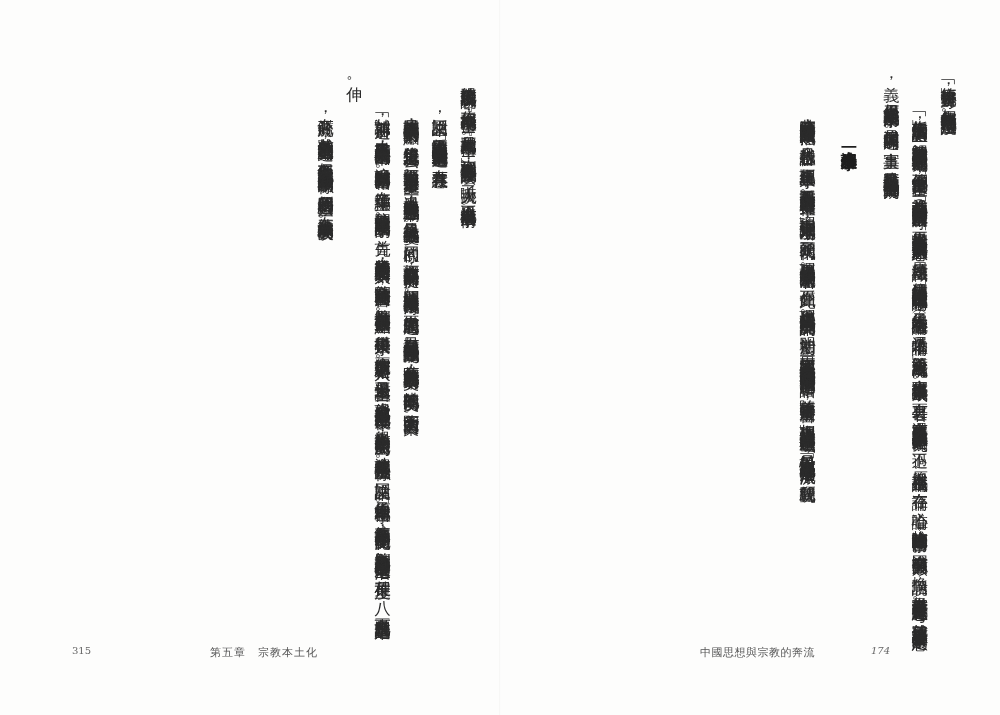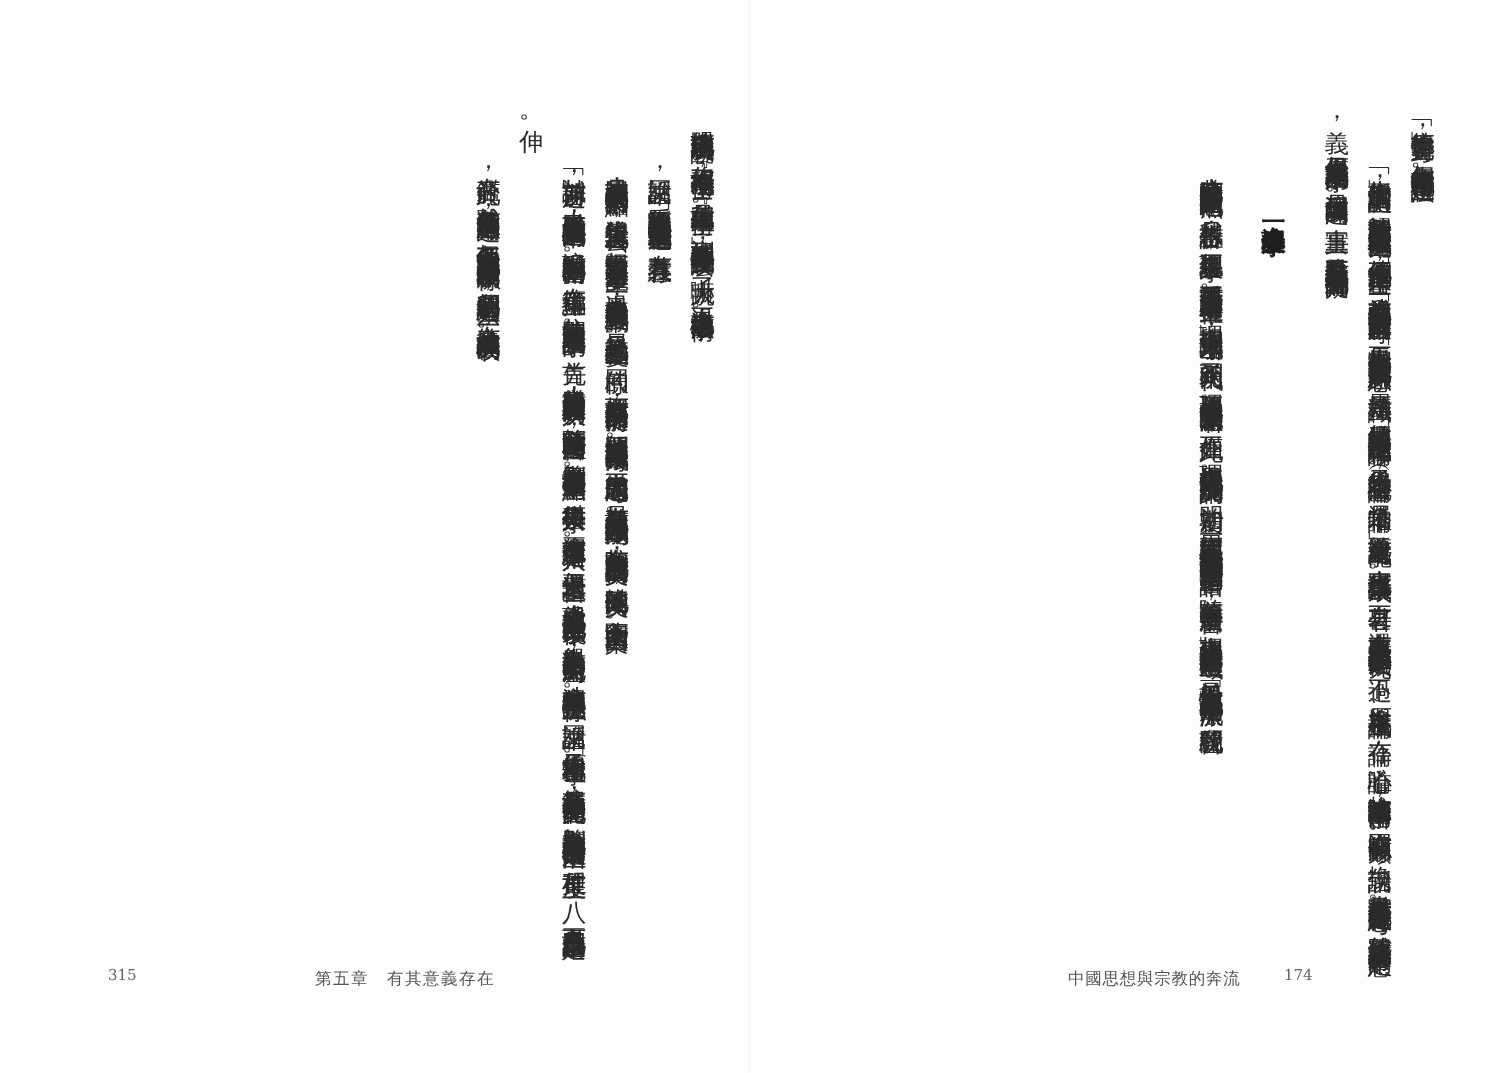--- a/index.html
+++ b/index.html
@@ -64,23 +64,23 @@
     .footer {
       position: absolute;
       top: 645px;
       font-size: 11px;
       color: #555;
       font-family: "DejaVu Serif", "Liberation Serif", serif;
     }
     .page-number { font-size: 10px; color: #666; }
     .page-left .page-number { left: 72px; }
     .page-left .running-head { left: 210px; letter-spacing: 1px; }
-    .page-right .running-head { left: 200px; letter-spacing: 0.5px; margin-left: 12px; }
+    .page-right .running-head { left: 200px; letter-spacing: 0.5px; }
     .page-right .page-number { left: 852px; }
-    .page-right .page-number { left: 356px; }
+    .page-right .page-number { left: 371px; font-style: italic; }
 
     .gutter {
       position: absolute;
       left: 499px; top: 0;
       width: 2px; height: 715px;
       background: linear-gradient(to right, #f4f4f2, #ffffff);
     }
   </style>
 </head>
 <body>
@@ -89,21 +89,21 @@
 
   <div class="page page-left">
     <div class="text-block">
       <p class="para cont">笑地跟攻讀理科的朋友說：「你根本不能稱為『理學博士』，我才是真正的『理學博士』。」沒想到他完全聽不懂我在說什麼，嚇了一大跳，不過這也是沒有辦法的事情。</p>
       <p class="para">話說回來，重新認識朱子學以「理學」代表推廣至東亞地區這個過程，有其意義存在。</p>
       <p class="para">或許是因為我們再次來到文明的轉折點，這幾年很流行反思過去，但大多數的「過去」不過是這一百多年罷了。過去曾風靡一時的後現代主義思潮，最終只是近代主義的變種。同樣的，把西洋框架作為顯而易見的前提，這個問題設定的做法本身就很淺薄。更徹底的思考問題，只有站在與此相異的知識體系上才可能做到。唯有如此才能避免只讚賞自己的文明，排除其他不同文明，墮入「文明衝突」的窠臼。</p>
       <p class="para">誠如「前言」所述，本書以朱子學為核心介紹宋代時的中國，這一點與現有的相關書籍不同。在章節編排上，位於中間的這三章就是專門說明朱子學的。首先，本章將從朱子學的思想與宗教層面切入，第六章闡述政治與社會層面，第七章則是以科學與技術層面為重點。科學技術與朱子學，這兩個概念乍聽之下格格不入。但只要讀過本書，就會發現這一切都是因為十九世紀中葉以後，一般人對於朱子學的印象流於虛幻，才會認為其與科學完全扯不上關係。話說回來，朱子學原本就自稱「理學」。第八章拓展至朱子學外圍的文化層面，第九章則介紹建構朱子學發展基礎的百姓生活。某種程度上，八、九兩章可說是這三章的延伸。</p>
       <p class="para">有鑑於此，雖然各章皆以個別主題進行闡述，但各位不要忘記彼此之間都有密不可分且互相牽動的關係。我們將利用這些線索，在第十章編織成一件美麗的衣物。</p>
     </div>
     <div class="footer page-number">315</div>
-    <div class="footer running-head">第五章　有其意義存在</div>
+    <div class="footer running-head">第五章　宗教本土化</div>
   </div>
 
   <div class="gutter"></div>
 
   <div class="page page-right">
     <div class="text-block">
       <p class="para cont">「康德哲學」完全對等，每個人都能輕鬆自在地使用這些說法。</p>
       <p class="para">「朱熹哲學」這個名詞的誕生，歸功於我個人專攻的中國思想研究領域的前輩先進。他們不僅創造出「東洋哲學」，或視為其中一個分科的「支那哲學」（當時日本的一般稱呼），更長期從「哲學角度」分析研究孔子與孟子的儒家思想，累積雄厚知識。這個結果使得諸如「朱子學的生成論與存在論」、「朱子學是唯心論（觀念論），還是唯物論？」等命題設定成為可能，事實上也獲得許多學術成果。更有甚者，還有人將朱熹與亞里斯多德或康德放在一起比較研究。不過，與原本就存在生成論、存在論、唯心論、唯物論等範疇的西洋哲學不同，中國沒有類似的分類。換句話說，當事者是在沒有這些概念定義下進行思考。雖然使用這些框架分析朱子學具有一定的意義，但是否僅靠如此就能釐清朱子學？這是個耐人尋味的問題。事實上，這一點也是我涉足此領域二十年來一直抱持的疑問。</p>
       <h2 class="section-heading">進一步理解朱子學</h2>
       <p class="para">花這麼多篇幅闡述略顯艱澀的話題原因無他，我只想告訴各位：想真正理解朱子學，千萬不要局限在西方建構的學術框架裡。「理學」一詞直到宋代末期才出現，到了元明兩代，理學更是代表朱子學與其相關流派的名稱。不僅如此，理學也是江戶時代日本人耳熟能詳的詞彙。明治初期，思想家中江兆民（一八四七至一九〇一）更以理學兩字稱呼西洋哲學（非西周創造的「哲學」一語）。隨著「哲學」兩字逐漸普及，加上「理學」後來常被用來指稱自然科學的基礎領域，於是一般日本人慢慢忘記「理學」原本指的是儒學流派。我曾經開玩</p>

